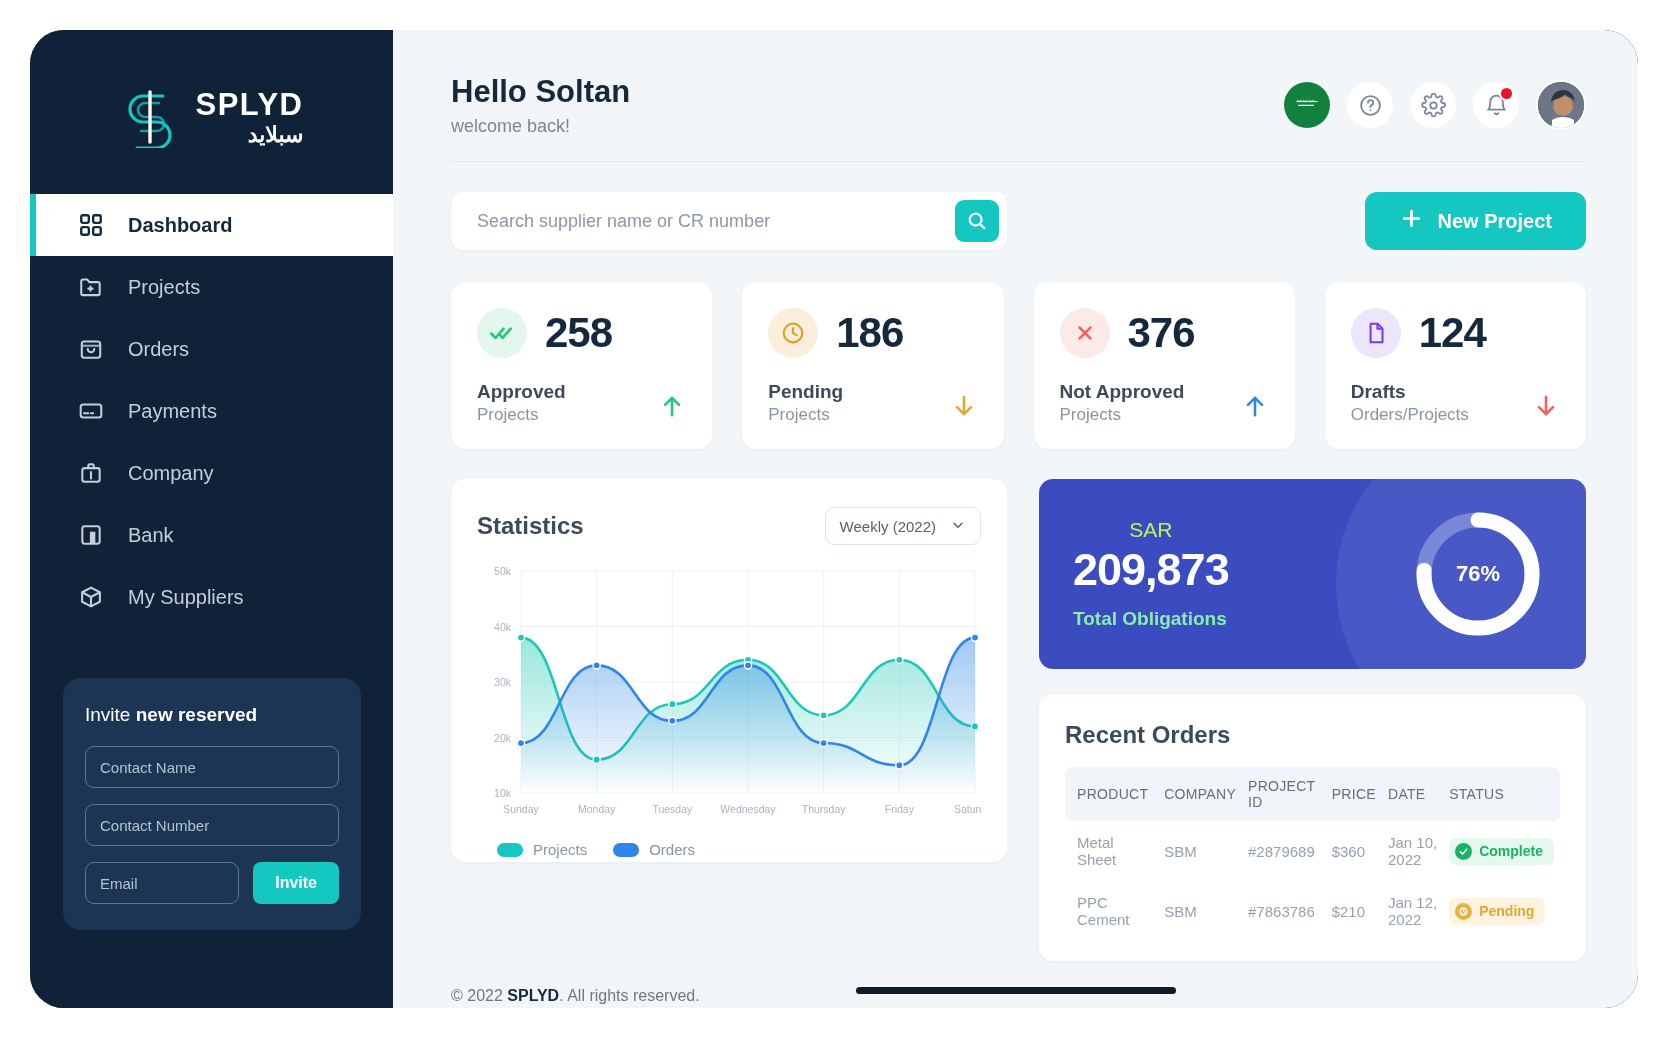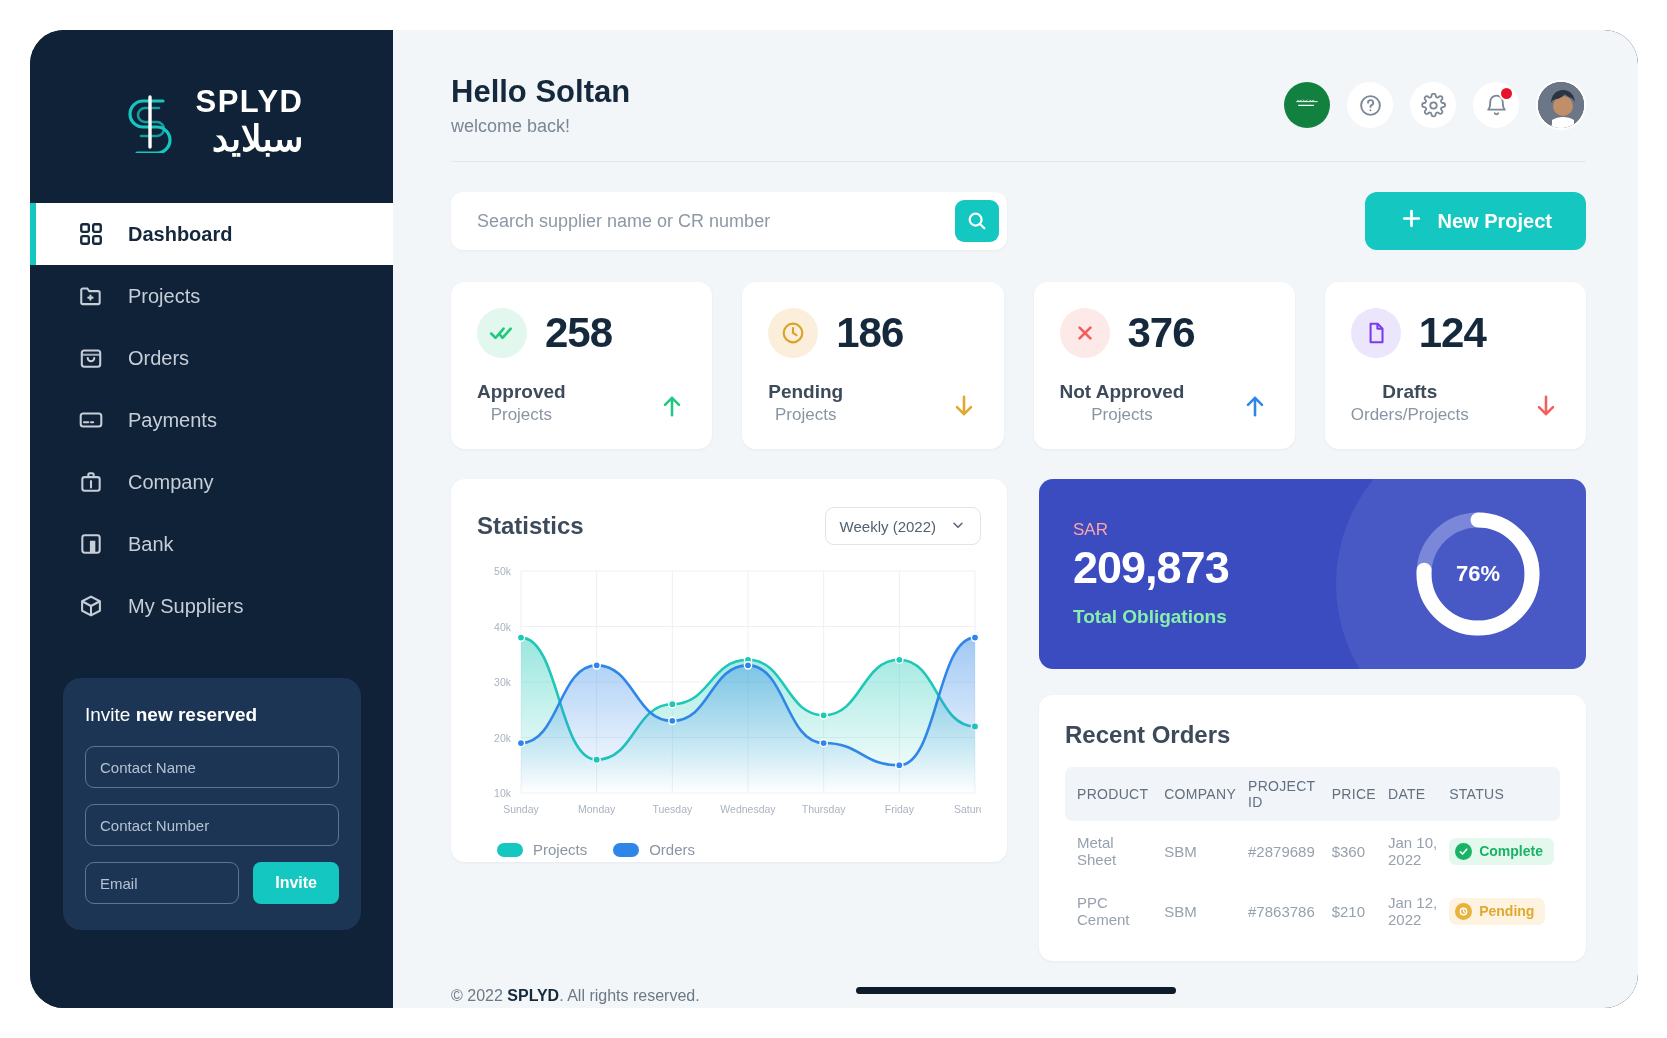--- a/index.html
+++ b/index.html
@@ -29,21 +29,21 @@
     display: flex; align-items: center; justify-content: center;
     gap: 14px; padding: 34px 0 26px 0;
   }
   .logo-mark { width: 62px; height: 62px; flex: 0 0 62px; }
   .logo-text { display: flex; flex-direction: column; line-height: 1; }
   .logo-name {
     color: #ffffff; font-size: 31px; font-weight: bold;
     letter-spacing: 1.5px;
   }
   .logo-ar {
-    color: #ffffff; font-size: 36px; font-weight: bold;
+    color: #ffffff; font-size: 22px; font-weight: bold;
     letter-spacing: 0px; margin-top: 4px; direction: rtl;
   }
   .nav { margin-top: 20px; }
   .nav-item {
     display: flex; align-items: center; gap: 24px;
     height: 62px; padding-left: 48px;
     color: #c6ced8; font-size: 20px;
     position: relative; cursor: pointer;
   }
   .nav-item.active {
@@ -129,21 +129,21 @@
     width: 44px; height: 42px; border-radius: 9px; background: #14c7c0;
     display: flex; align-items: center; justify-content: center; cursor: pointer;
   }
   .new-project {
     height: 58px; background: #14c7c0; border-radius: 12px;
     display: flex; align-items: center; gap: 14px;
     padding: 12px 34px; color: #fff; font-size: 20px; font-weight: bold;
     cursor: pointer; border: none; font-family: "Liberation Sans", sans-serif;
   }
   
-  .stats { display: flex; gap: 30px; margin-top: 32px; text-align: center; }
+  .stats { display: flex; gap: 30px; margin-top: 32px; }
   .stat-card {
     flex: 1; background: #ffffff; border-radius: 14px;
     padding: 26px 26px 24px 26px; height: 167px;
     box-shadow: 0 1px 3px rgba(16,34,55,.05);
     display: flex; flex-direction: column; justify-content: space-between;
   }
   .stat-top { display: flex; align-items: center; gap: 18px; }
   .stat-ic { width: 50px; height: 50px; border-radius: 50%;
     display: flex; align-items: center; justify-content: center; flex: 0 0 50px; }
   .stat-num { font-size: 42px; font-weight: bold; color: #15283c; letter-spacing: -1px; }
@@ -175,21 +175,21 @@
     background: #3b4cc0; border-radius: 14px; height: 190px;
     padding: 32px 34px; position: relative; overflow: hidden;
     display: flex; align-items: center; justify-content: space-between;
   }
   .oblig::after {
     content: ""; position: absolute; right: -80px; top: -60px;
     width: 330px; height: 330px; border-radius: 50%;
     background: rgba(255,255,255,.07);
   }
   .oblig-left { position: relative; z-index: 2; }
-  .oblig-cur { font-size: 17px; color: #fca5a5; }
+  .oblig-cur { font-size: 21px; color: #bef264; text-align: center; }
   .oblig-val { font-size: 45px; font-weight: bold; color: #fff; letter-spacing: -1px; margin-top: 2px; }
   .oblig-lbl { font-size: 19px; font-weight: bold; color: #86efac; margin-top: 12px; }
   .donut { position: relative; z-index: 2; width: 136px; height: 136px; margin-right: 6px; }
   .donut-pct {
     position: absolute; inset: 0; display: flex; align-items: center; justify-content: center;
     color: #fff; font-size: 22px; font-weight: bold;
   }
   .orders-card {
     background: #fff; border-radius: 14px; flex: 1;
     padding: 26px 26px 20px 26px; box-shadow: 0 1px 3px rgba(16,34,55,.05);

